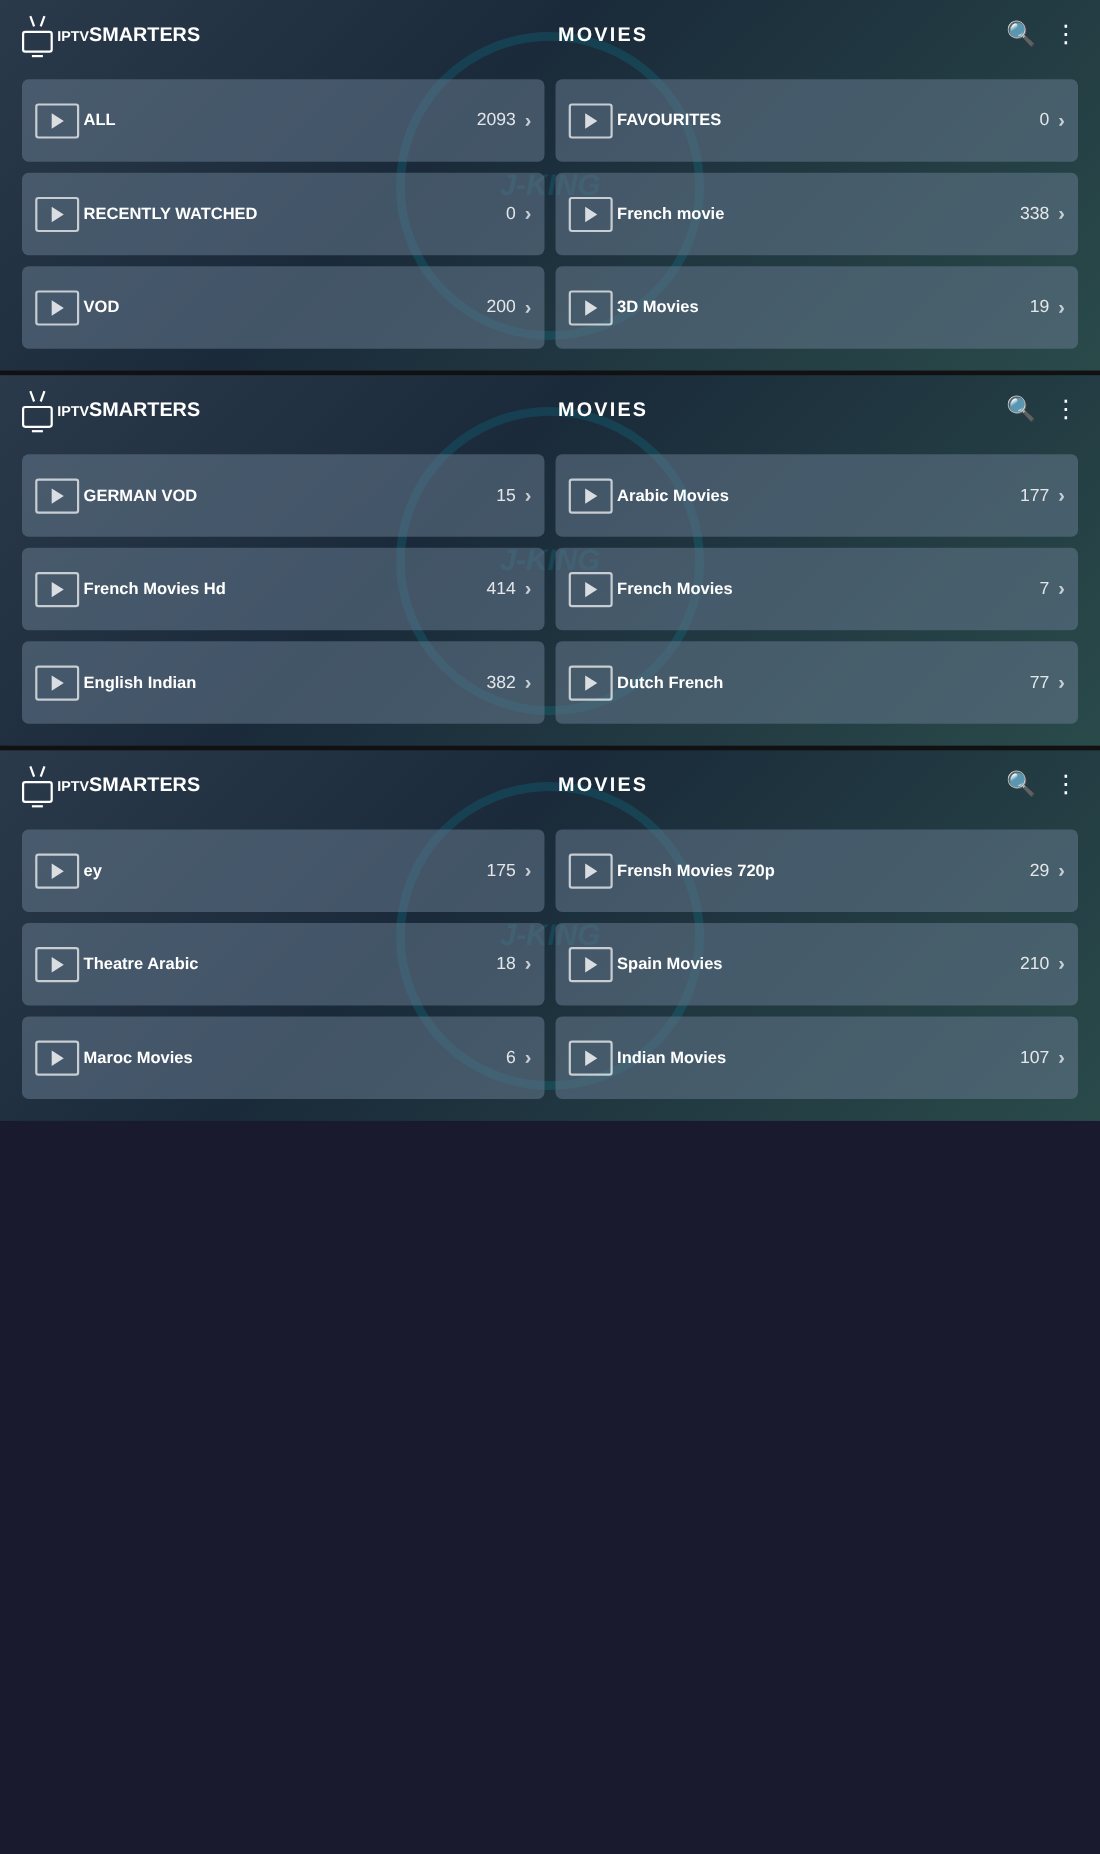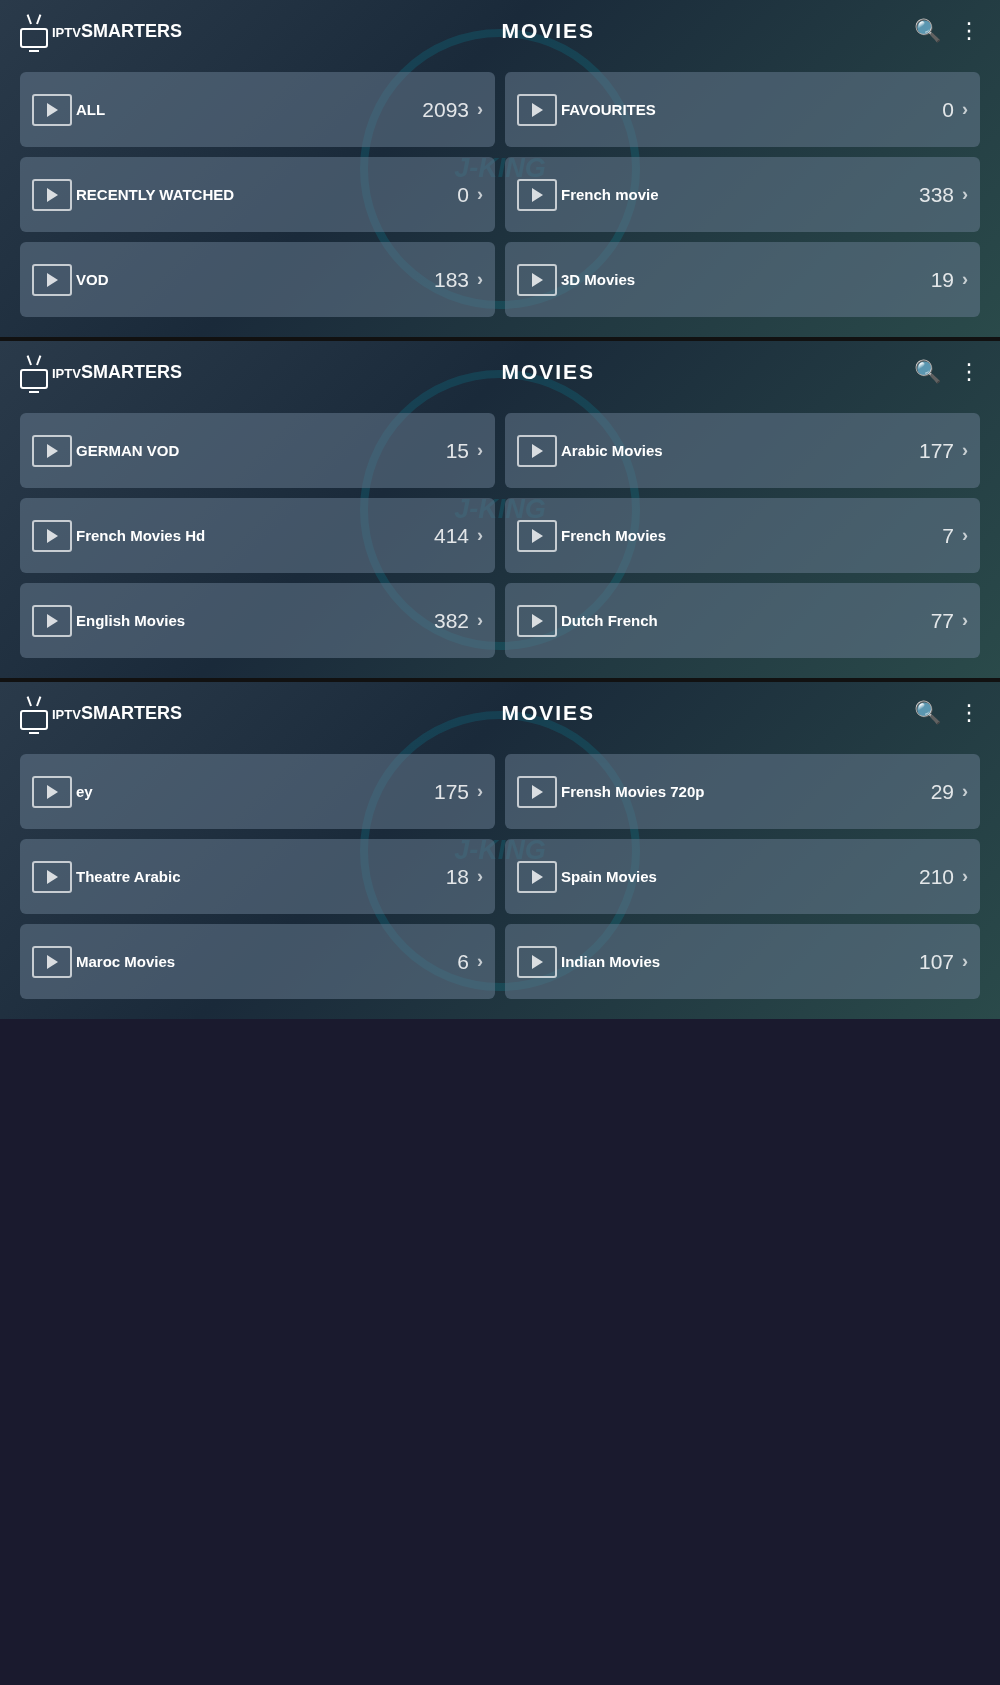--- a/index.html
+++ b/index.html
@@ -121,21 +121,21 @@
       font-weight: bold;
       color: white;
     }
     .logo-smarters {
       font-size: 18px;
       font-weight: bold;
       color: white;
     }
 
     .header-title {
-      font-size: 21px;
+      font-size: 18px;
       font-weight: bold;
       color: white;
       letter-spacing: 2px;
     }
 
     .header-icons {
       display: flex;
       align-items: center;
       gap: 16px;
     }
@@ -194,21 +194,21 @@
     }
 
     .card-right {
       display: flex;
       align-items: center;
       gap: 8px;
       margin-left: auto;
     }
 
     .card-count {
-      font-size: 21px;
+      font-size: 16px;
       color: rgba(255,255,255,0.85);
       font-weight: 500;
     }
 
     .chevron {
       color: rgba(255,255,255,0.7);
       font-size: 18px;
       font-weight: bold;
     }
   </style>
@@ -284,21 +284,21 @@
         <span class="chevron">›</span>
       </div>
     </div>
 
     <div class="card">
       <div class="card-icon-box">
         <div class="play-triangle"></div>
       </div>
       <span class="card-name">VOD</span>
       <div class="card-right">
-        <span class="card-count">183</span>
+        <span class="card-count">200</span>
         <span class="chevron">›</span>
       </div>
     </div>
     <div class="card">
       <div class="card-icon-box">
         <div class="play-triangle"></div>
       </div>
       <span class="card-name">3D Movies</span>
       <div class="card-right">
         <span class="card-count">19</span>
@@ -372,21 +372,21 @@
       <span class="card-name">French Movies</span>
       <div class="card-right">
         <span class="card-count">7</span>
         <span class="chevron">›</span>
       </div>
     </div>
     <div class="card">
       <div class="card-icon-box">
         <div class="play-triangle"></div>
       </div>
-      <span class="card-name">English Movies</span>
+      <span class="card-name">English Indian</span>
       <div class="card-right">
         <span class="card-count">382</span>
         <span class="chevron">›</span>
       </div>
     </div>
     <div class="card">
       <div class="card-icon-box">
         <div class="play-triangle"></div>
       </div>
       <span class="card-name">Dutch French</span>

